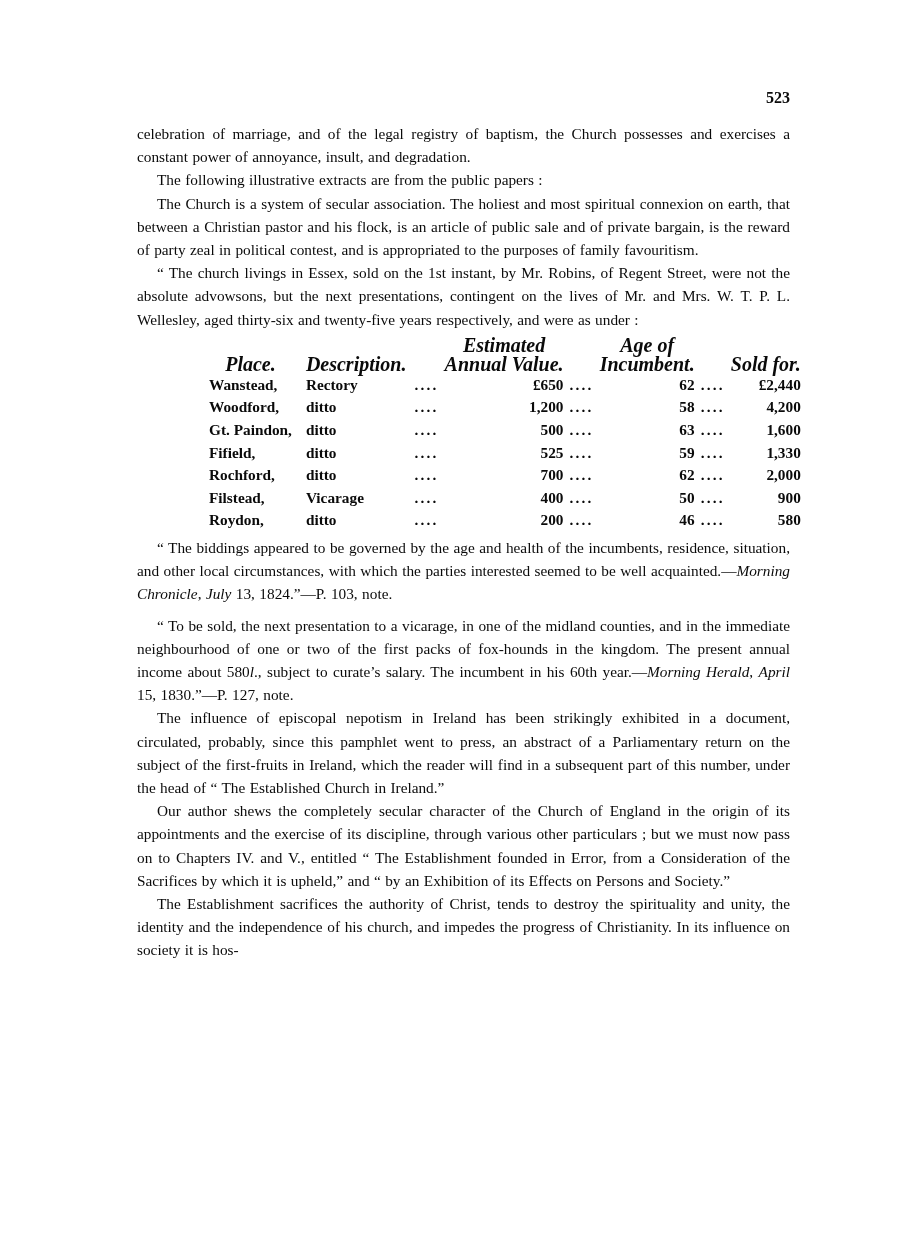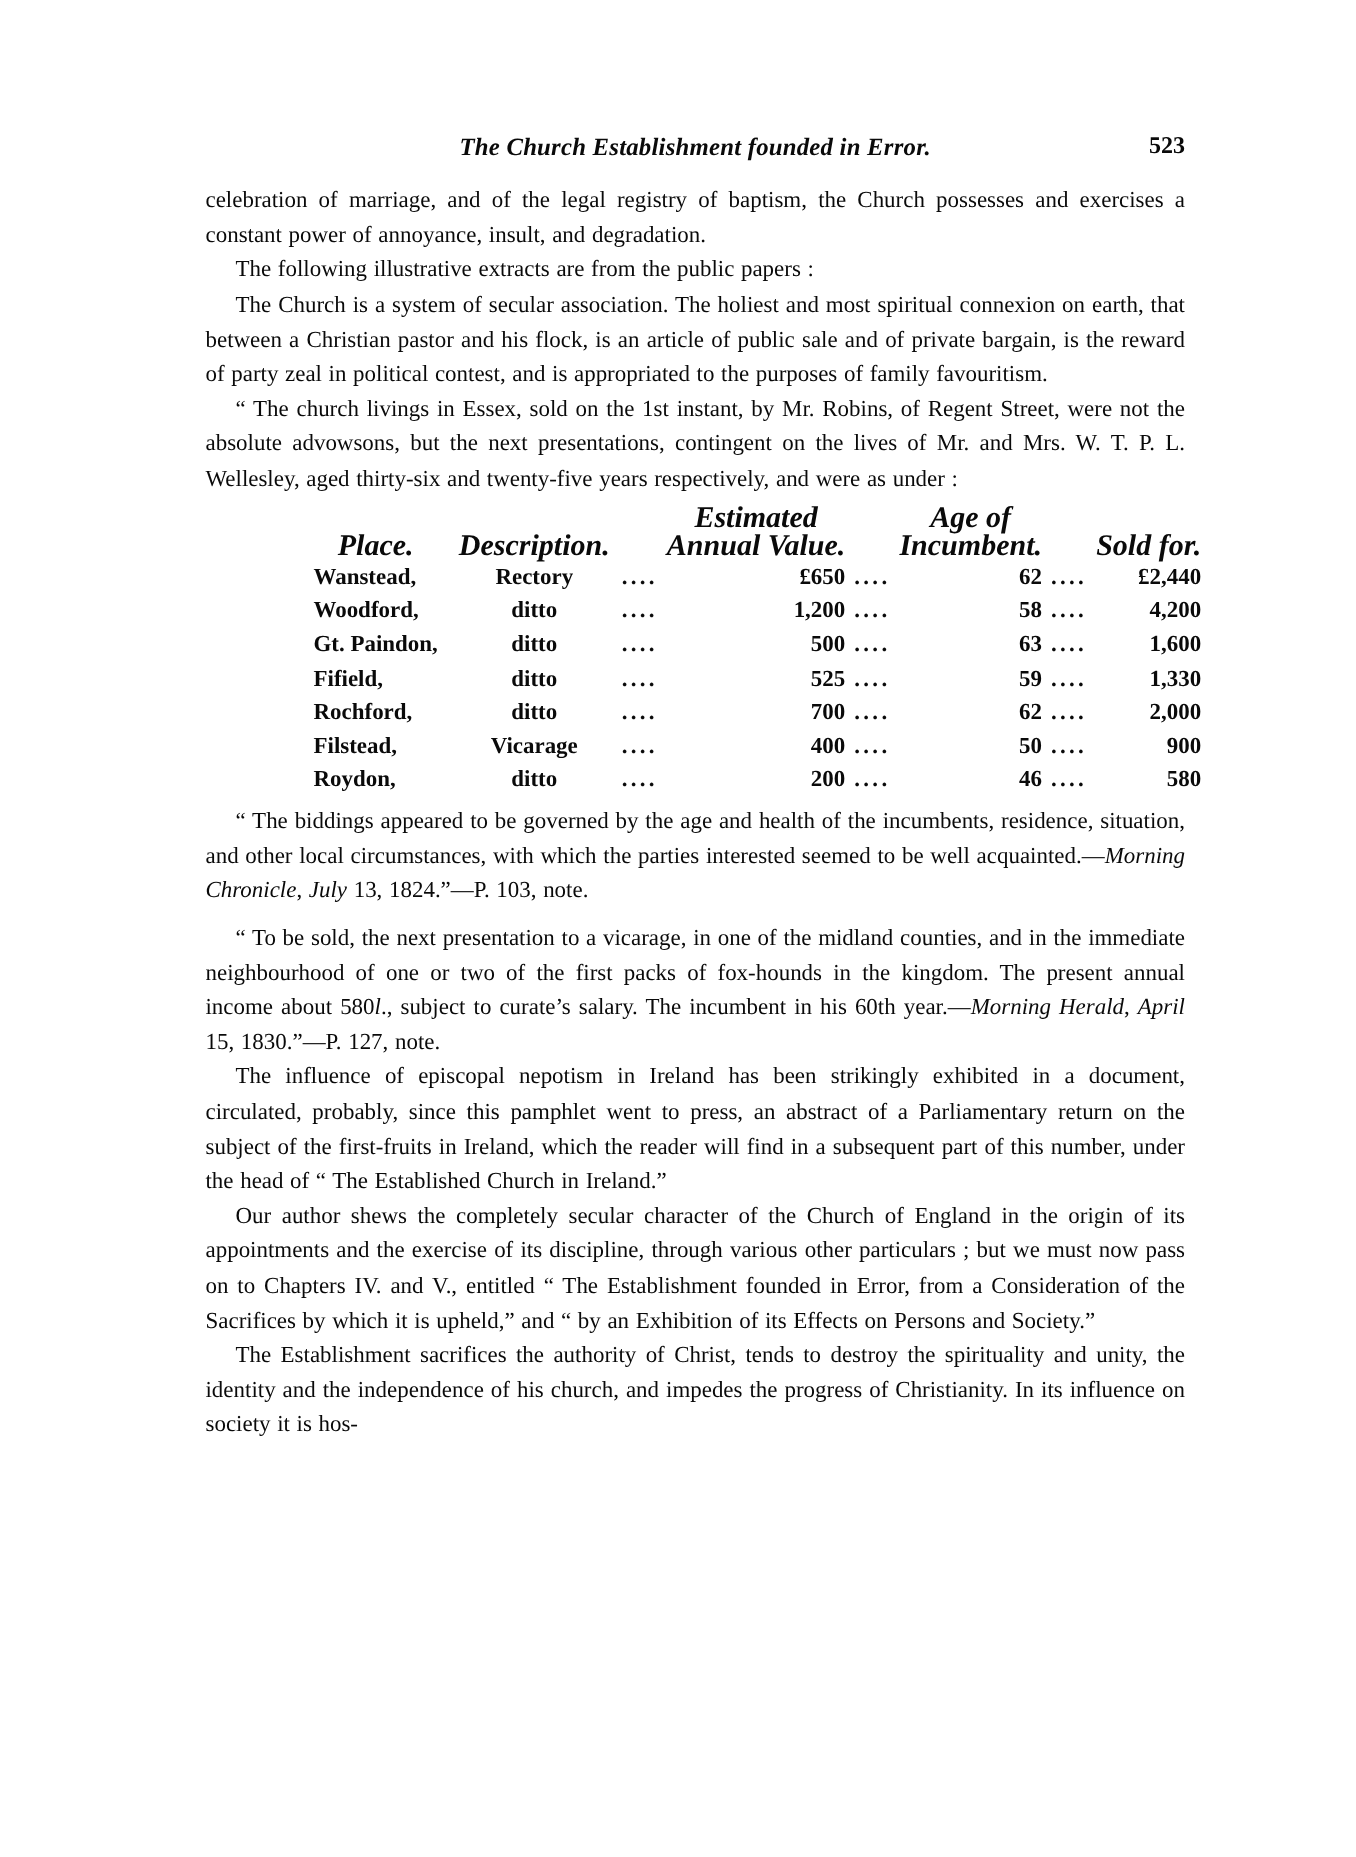--- a/index.html
+++ b/index.html
@@ -77,21 +77,21 @@
   .living-table th .top-word {
     display: block;
     text-align: center;
   }
   .living-table td {
     padding: 0;
     white-space: nowrap;
     font-weight: bold;
   }
   .c-place      { text-align: left;  padding-right: 14px !important; margin-left: 20px; }
-  .c-desc       { text-align: center; padding-right: 2px !important; }
+  .c-desc       { text-align: left; padding-right: 2px !important; }
   .c-lead       { text-align: center; letter-spacing: 2.2px; font-weight: bold;
                   padding: 0 6px !important; }
   .c-value      { text-align: right; min-width: 56px; }
   .c-age        { text-align: right; min-width: 26px; }
   .c-sold       { text-align: right; min-width: 58px; }
   th.c-place    { text-align: center; }
   th.c-value, th.c-age, th.c-sold { text-align: center; }
   
   .signature {
     text-align: center;
@@ -100,21 +100,20 @@
     margin-top: 2px;
   }
   .gap-s { height: 8px; }
 </style>
 </head>
 <body>
 
 <div class="page">
 
   <div class="running-head">
-    <div class="title">The Church Establishment founded in Error.</div>
     <div class="folio">523</div>
   </div>
 
   <p class="first">celebration of marriage, and of the legal registry of baptism, the Church possesses and exercises a constant power of annoyance, insult, and degradation.</p>
 
   <p class="indent">The following illustrative extracts are from the public papers :</p>
 
   <p class="indent">The Church is a system of secular association. The holiest and most spiritual connexion on earth, that between a Christian pastor and his flock, is an article of public sale and of private bargain, is the reward of party zeal in political contest, and is appropriated to the purposes of family favouritism.</p>
 
   <p class="indent">“ The church livings in Essex, sold on the 1st instant, by Mr. Robins, of Regent Street, were not the absolute advowsons, but the next presentations, contingent on the lives of Mr. and Mrs. W. T. P. L. Wellesley, aged thirty-six and twenty-five years respectively, and were as under :</p>

